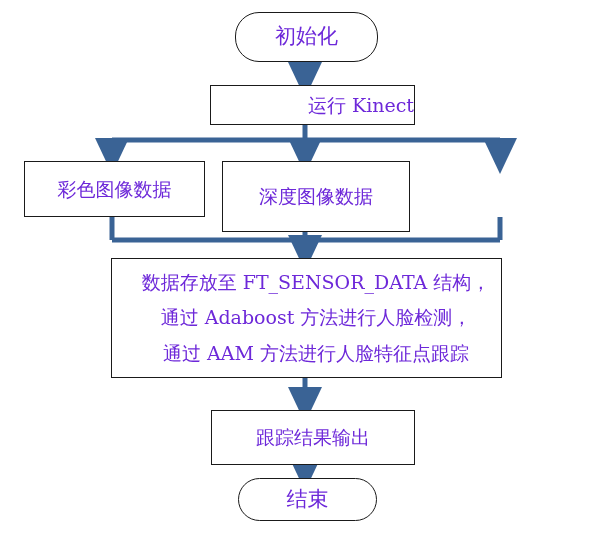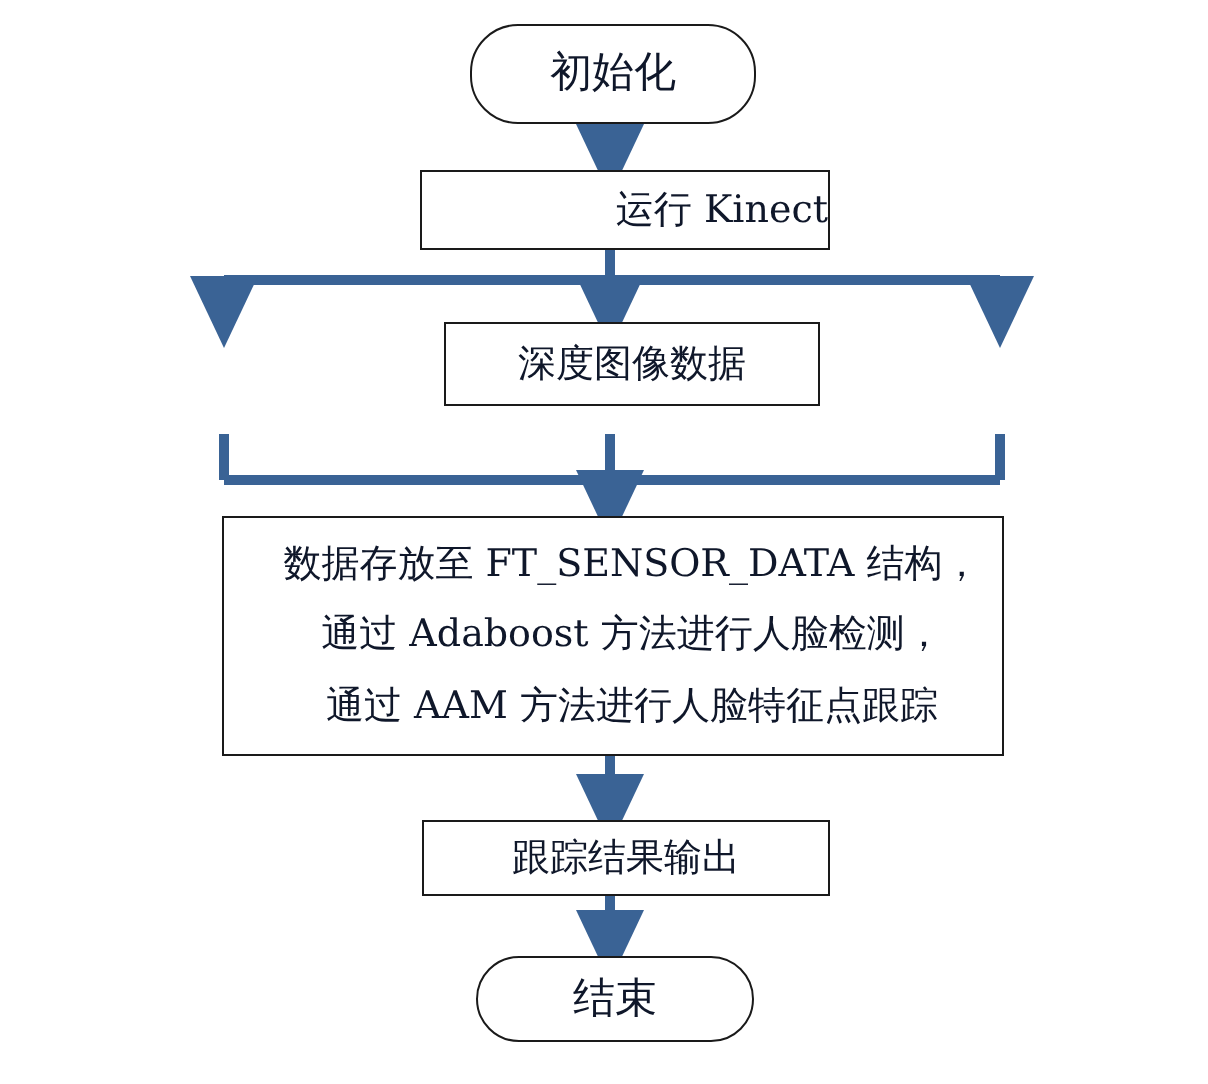--- a/index.html
+++ b/index.html
@@ -26,21 +26,21 @@
   }
   .node {
     position: absolute;
     box-sizing: border-box;
     background: #ffffff;
     border: 1.5px solid #1a1a1a;
     display: flex;
     align-items: center;
     justify-content: center;
     text-align: center;
-    color: #0f172a;
+    color: #6d28d9;
     z-index: 2;
   }
   .node.terminator {
     border-radius: 24px;
   }
   .node-label {
     display: block;
     line-height: 1.5;
     white-space: pre-line;
   }
@@ -53,35 +53,35 @@
   #node-run-kinect {
     left: 210px; top: 85px; width: 205px; height: 40px;
     font-size: 19px;
     justify-content: flex-end;
   }
   #node-color-image {
     left: 24px; top: 161px; width: 181px; height: 56px;
     font-size: 19px;
   }
   #node-depth-image {
-    left: 222px; top: 161px; width: 188px; height: 42px;
+    left: 222px; top: 161px; width: 188px; height: 71px;
     font-size: 19px;
   }
   #node-skeleton-coord {
     left: 420px; top: 161px; width: 160px; height: 56px;
     font-size: 19px;
   }
   #node-process {
     left: 111px; top: 258px; width: 391px; height: 120px;
     font-size: 19px;
     padding-left: 19px;
   }
   #node-process .node-label { line-height: 1.85; }
   #node-output {
-    left: 211px; top: 410px; width: 204px; height: 38px;
+    left: 211px; top: 410px; width: 204px; height: 55px;
     font-size: 19px;
   }
   #node-end {
     left: 238px; top: 478px; width: 139px; height: 43px;
     font-size: 21px;
   }
 </style>
 </head>
 <body>
 
@@ -120,20 +120,23 @@
   </svg>
 
   <div class="node terminator" id="node-start">
     <span class="node-label">初始化</span>
   </div>
 
   <div class="node" id="node-run-kinect">
     <span class="node-label">运行 Kinect</span>
   </div>
 
+  <div class="node" id="node-color-image">
+    <span class="node-label">彩色图像数据</span>
+  </div>
 
   <div class="node" id="node-depth-image">
     <span class="node-label">深度图像数据</span>
   </div>
 
 
   <div class="node" id="node-process">
     <span class="node-label">数据存放至 FT_SENSOR_DATA 结构，
 通过 Adaboost 方法进行人脸检测，
 通过 AAM 方法进行人脸特征点跟踪</span>

